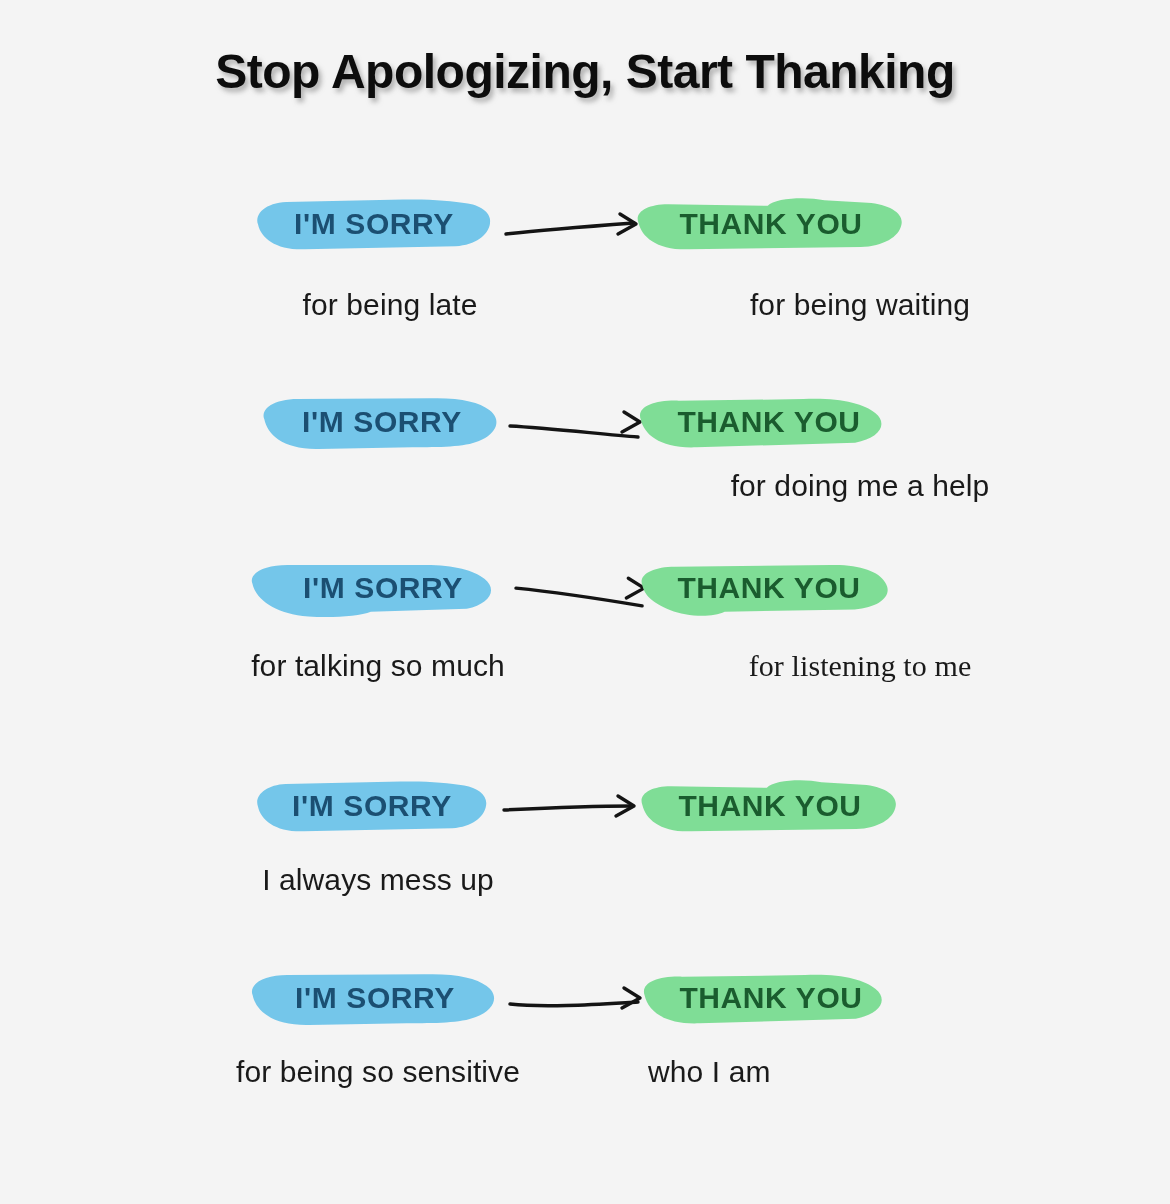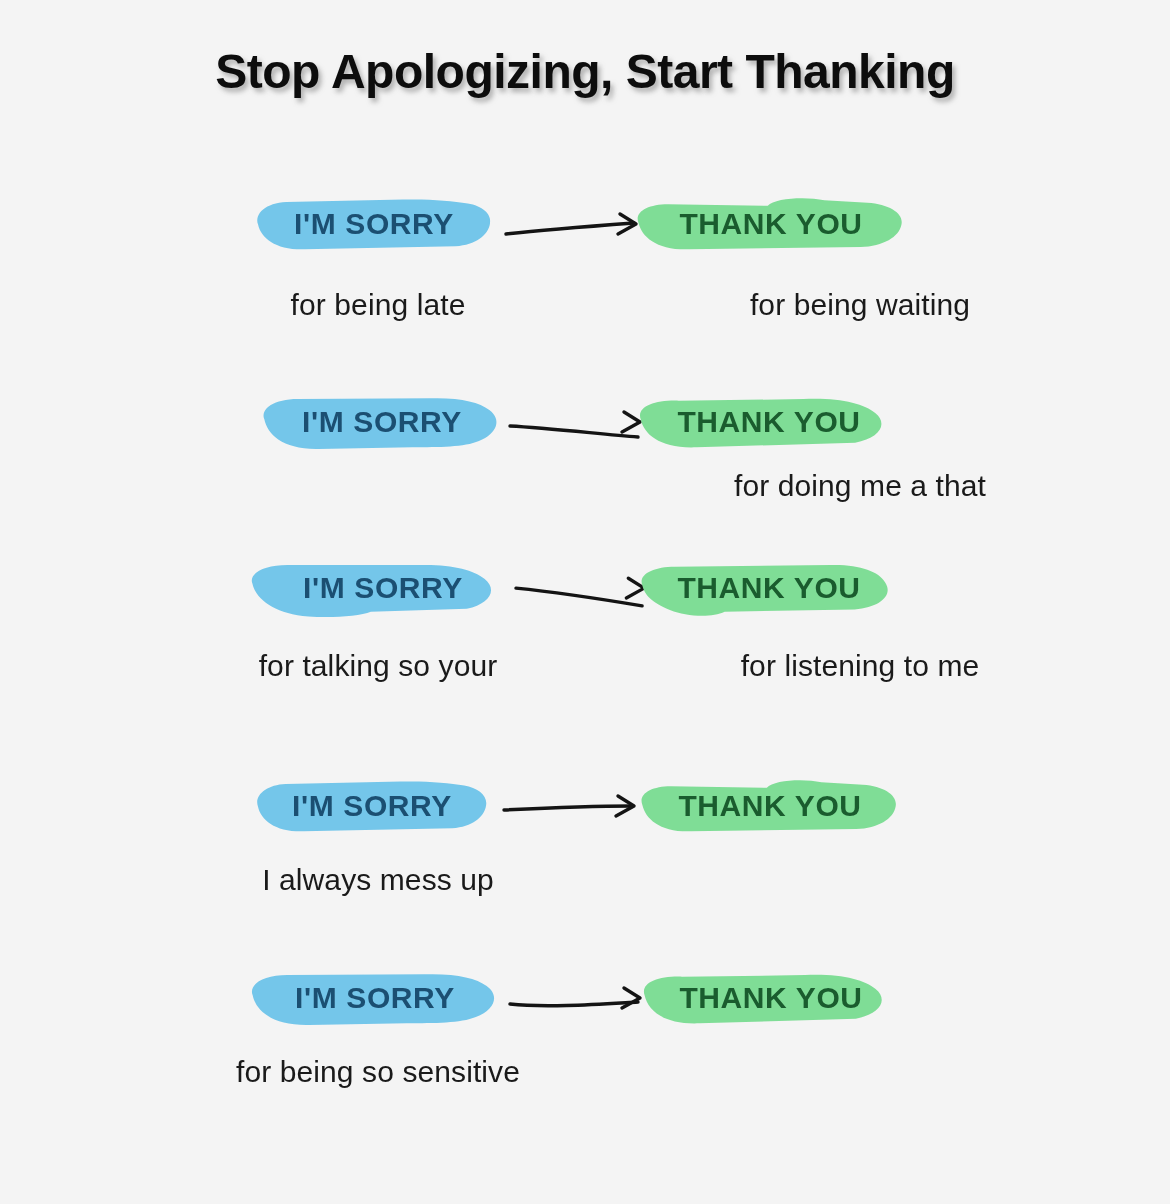--- a/index.html
+++ b/index.html
@@ -101,21 +101,21 @@
         <svg viewBox="0 0 140 40">
           <path d="M4,22 C40,18 92,14 132,11" stroke="#141414" stroke-width="3.4" fill="none" stroke-linecap="round"></path>
           <path d="M118,2 L134,12 L116,22" stroke="#141414" stroke-width="3.4" fill="none" stroke-linecap="round" stroke-linejoin="round"></path>
         </svg>
       </div>
       <div class="blob thank" style="position: absolute; left: 640px; top: 200px; width: 262px; text-align: center; padding: 9px 0px 11px;"><span class="blob-bg">
           <svg viewBox="0 0 240 72" preserveAspectRatio="none">
             <path d="M4,32 C0,18 12,8 30,8 L118,10 C124,0 152,-2 168,3 L206,6 C226,8 238,20 236,34 C234,50 220,62 200,63 L48,66 C20,67 7,50 4,32 Z" fill="#7fdd96"></path>
           </svg>
         </span><span class="ink">THANK YOU</span></div>
-      <div class="caption c-left" style="top: 285px; left: 28px; width: 700px;">
+      <div class="caption c-left" style="top: 285px; left: 40px; width: 700px;">
         <div>for being late</div>
       </div>
       <div class="caption c-right" style="top: 285px; left: 630px; width: 460px;">
         <div>for being waiting</div>
       </div>
     </div>
     <div class="row" style="top: 0px;">
       <div class="blob sorry" style="position: absolute; left: 262px; top: 398px; width: 240px; text-align: center; padding: 9px 0px 11px;"><span class="blob-bg">
           <svg viewBox="0 0 240 72" preserveAspectRatio="none">
             <path d="M8,30 C4,16 18,4 40,4 L168,3 C196,2 214,8 224,18 C236,30 232,48 214,58 C200,66 176,66 150,66 L60,68 C26,69 11,50 8,30 Z" fill="#74c6ea"></path>
@@ -128,44 +128,44 @@
         </svg>
       </div>
       <div class="blob thank" style="position: absolute; left: 640px; top: 398px; width: 258px; text-align: center; padding: 9px 0px 11px;"><span class="blob-bg">
           <svg viewBox="0 0 240 72" preserveAspectRatio="none">
             <path d="M6,30 C2,14 18,5 40,6 L152,4 C184,2 206,10 216,22 C228,36 220,54 198,60 L56,66 C24,68 9,50 6,30 Z" fill="#7fdd96"></path>
           </svg>
         </span><span class="ink">THANK YOU</span></div>
       <div class="caption c-left" style="top: 466px; left: 28px; width: 700px;">
       </div>
       <div class="caption c-right" style="top: 466px; left: 630px; width: 460px;">
-        <div>for doing me a that</div>
+        <div>for doing me a help</div>
       </div>
     </div>
     <div class="row" style="top: 0px;">
       <div class="blob sorry" style="position: absolute; left: 254px; top: 564px; width: 258px; text-align: center; padding: 9px 0px 11px;"><span class="blob-bg">
           <svg viewBox="0 0 240 72" preserveAspectRatio="none">
             <path d="M4,28 C0,14 16,3 38,4 L154,4 C182,3 202,10 212,22 C224,36 216,54 196,60 L110,64 C100,70 74,72 54,70 C24,67 7,48 4,28 Z" fill="#74c6ea"></path>
           </svg>
         </span><span class="ink">I'M SORRY</span></div>
       <div class="arrow" style="left: 512px; top: 576px; width: 138px;">
         <svg viewBox="0 0 140 40">
           <path d="M4,12 C44,16 96,24 132,30" stroke="#141414" stroke-width="3.4" fill="none" stroke-linecap="round"></path>
           <path d="M118,2 L134,12 L116,22" stroke="#141414" stroke-width="3.4" fill="none" stroke-linecap="round" stroke-linejoin="round"></path>
         </svg>
       </div>
       <div class="blob thank" style="position: absolute; left: 644px; top: 564px; width: 250px; text-align: center; padding: 9px 0px 11px;"><span class="blob-bg">
           <svg viewBox="0 0 240 72" preserveAspectRatio="none">
             <path d="M4,30 C0,16 14,6 34,6 L178,4 C204,3 222,12 228,26 C236,42 224,58 200,61 L80,64 C68,72 44,70 30,62 C12,52 6,42 4,30 Z" fill="#7fdd96"></path>
           </svg>
         </span><span class="ink">THANK YOU</span></div>
       <div class="caption c-left" style="top: 646px; left: 28px; width: 700px;">
-        <div>for talking so your</div>
-      </div>
-      <div class="caption c-right" style="top: 646px; left: 630px; width: 460px;">
+        <div>for talking so much</div>
+      </div>
+      <div class="caption c-right" style="top: 646px; left: 630px; width: 460px; font-family: Liberation Serif, serif;">
         <div>for listening to me</div>
       </div>
     </div>
     <div class="row" style="top: 0px;">
       <div class="blob sorry" style="position: absolute; left: 258px; top: 782px; width: 228px; text-align: center; padding: 9px 0px 11px;"><span class="blob-bg">
           <svg viewBox="0 0 240 72" preserveAspectRatio="none">
             <path d="M6,34 C2,20 14,6 34,5 L150,2 C176,1 198,4 214,7 C228,10 238,20 236,33 C234,48 222,60 202,62 L52,66 C24,67 9,52 6,34 Z" fill="#74c6ea"></path>
           </svg>
         </span><span class="ink">I'M SORRY</span></div>
       <div class="arrow" style="left: 490px; top: 794px; width: 160px;">
@@ -199,15 +199,16 @@
       </div>
       <div class="blob thank" style="position: absolute; left: 644px; top: 974px; width: 254px; text-align: center; padding: 9px 0px 11px;"><span class="blob-bg">
           <svg viewBox="0 0 240 72" preserveAspectRatio="none">
             <path d="M6,30 C2,14 18,5 40,6 L152,4 C184,2 206,10 216,22 C228,36 220,54 198,60 L56,66 C24,68 9,50 6,30 Z" fill="#7fdd96"></path>
           </svg>
         </span><span class="ink">THANK YOU</span></div>
       <div class="caption c-left" style="top: 1052px; left: 28px; width: 700px;">
         <div>for being so sensitive</div>
       </div>
       <div class="caption c-right align-left" style="top: 1052px; left: 648px; width: 420px;">
+        <div>who I am</div>
       </div>
     </div>
   </div>
 
 </body></html>

